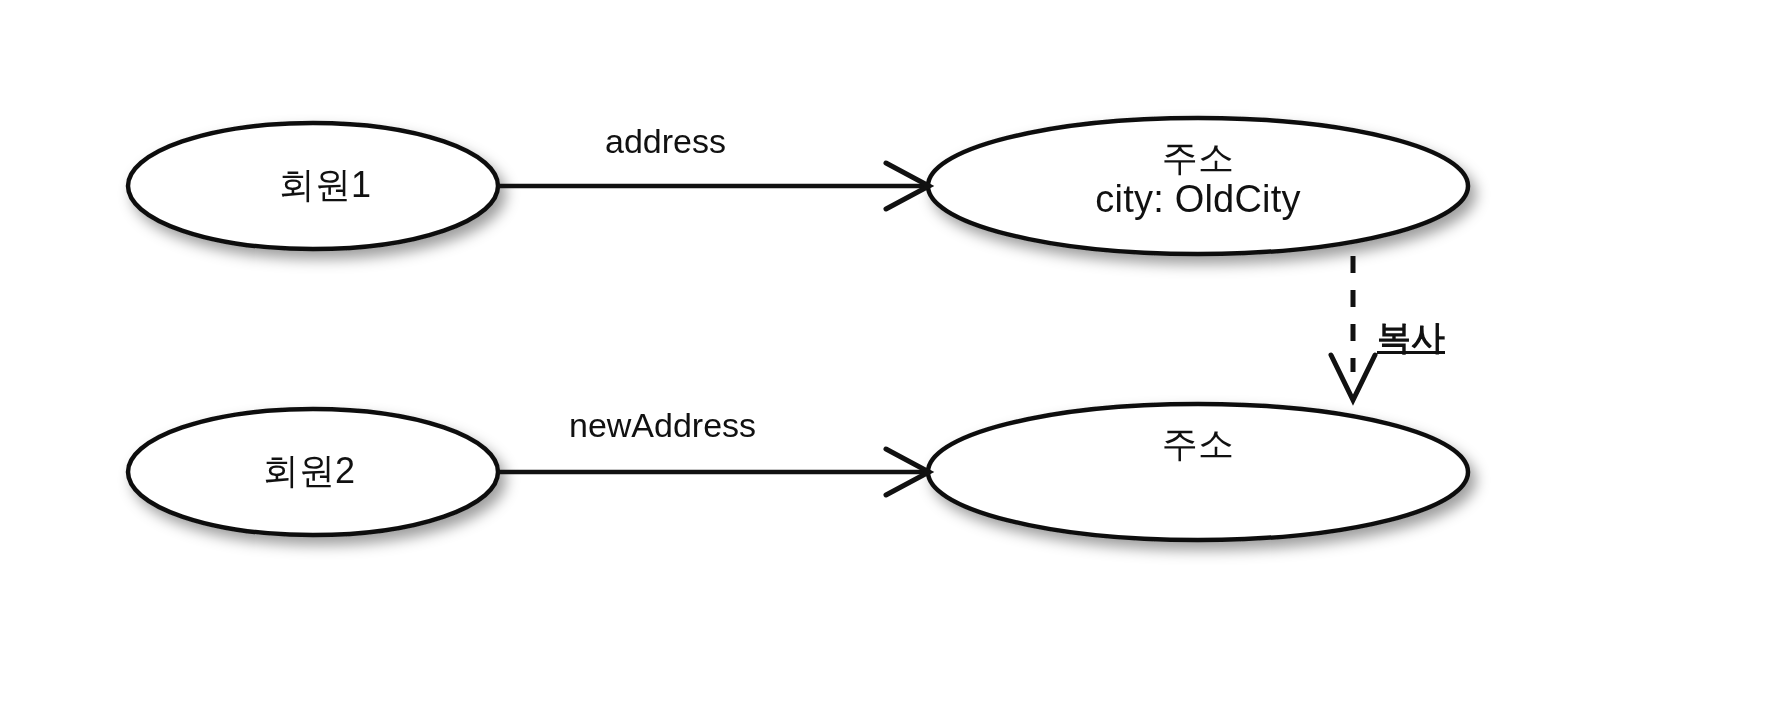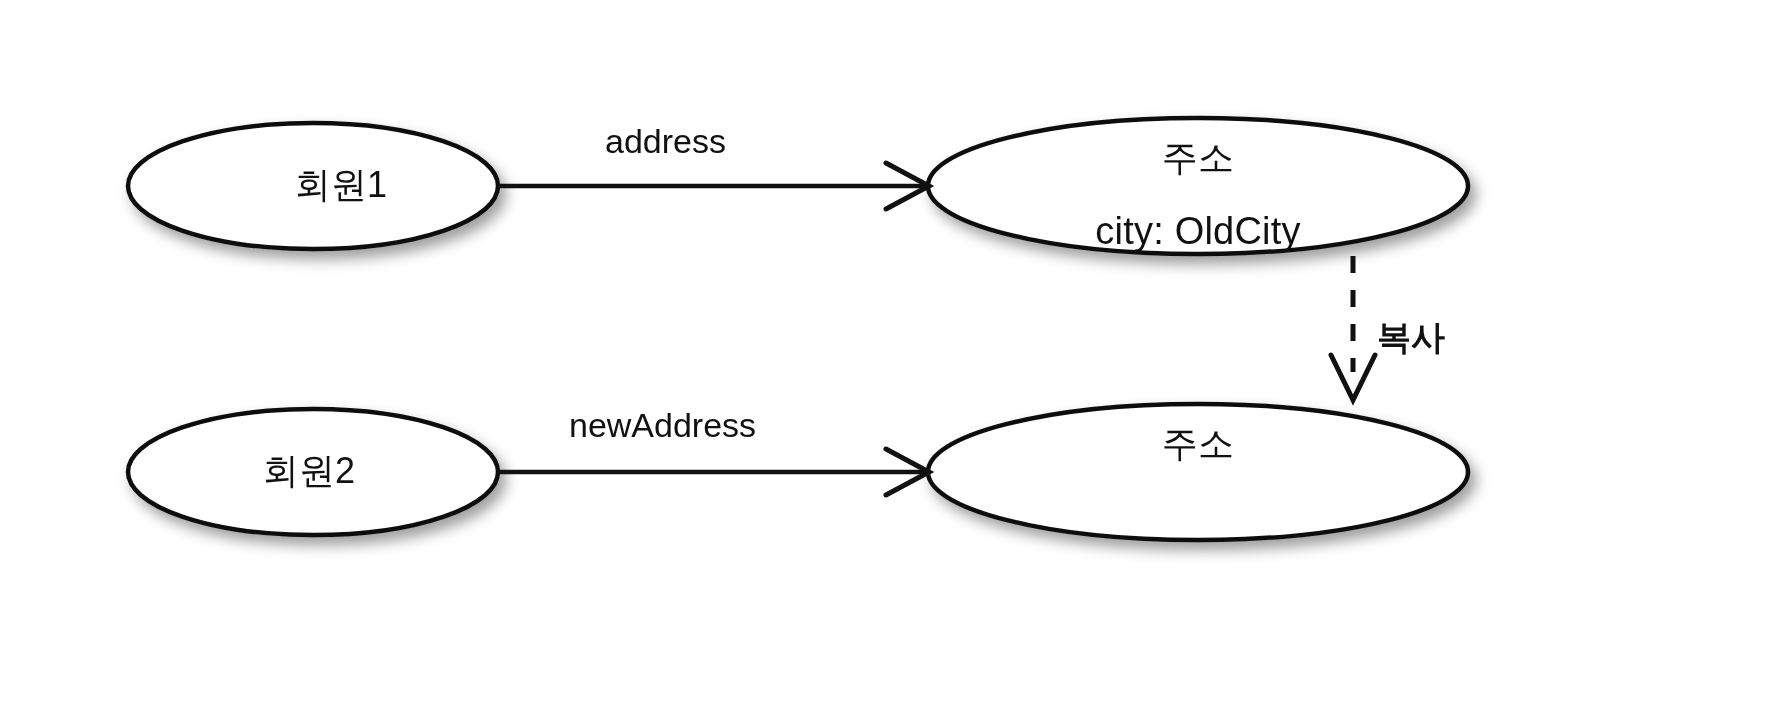--- a/index.html
+++ b/index.html
@@ -36,32 +36,32 @@
   }
   .node-label .line-main {
     display: block;
     font-size: 36px;
     letter-spacing: 0.2px;
   }
   .node-label .line-sub {
     display: block;
     font-size: 38px;
     letter-spacing: 0.2px;
-    margin-top: 32px;
   }
   .edge-label {
     position: absolute;
     color: #111111;
     font-size: 34px;
     white-space: nowrap;
     pointer-events: none;
   }
   .edge-label.bold {
     font-weight: 700;
     font-size: 34px;
+    text-decoration: underline;
   }
 </style>
 </head>
 <body>
 
 <div id="canvas">
 
   <svg id="diagram-svg" viewBox="0 0 1772 706">
     <defs>
       <filter id="softShadow" x="-30%" y="-30%" width="180%" height="190%">
@@ -95,21 +95,21 @@
       <line x1="498" y1="472" x2="925" y2="472" stroke="#111111" stroke-width="4.5" stroke-linecap="butt"></line>
       <path d="M 886 449 L 929 472 L 886 495" fill="none" stroke="#111111" stroke-width="5" stroke-linecap="round" stroke-linejoin="miter"></path>
     </g>
 
     <g>
       <line x1="1353" y1="256" x2="1353" y2="372" stroke="#111111" stroke-width="5" stroke-dasharray="17 17" stroke-linecap="butt"></line>
       <path d="M 1331 355 L 1353 400 L 1375 355" fill="none" stroke="#111111" stroke-width="5" stroke-linecap="round" stroke-linejoin="miter"></path>
     </g>
   </svg>
 
-  <div class="node-label" style="left:140px; top:165px; width:370px;padding-left:16px;">
+  <div class="node-label" style="left:124px; top:165px; width:370px;padding-left:16px;">
     <span class="line-main">회원1</span>
   </div>
 
   <div class="node-label" style="left:928px; top:138px; width:540px;">
     <span class="line-main">주소</span>
     <span class="line-sub">city: OldCity</span>
   </div>
 
   <div class="node-label" style="left:124px; top:451px; width:370px;">
     <span class="line-main">회원2</span>

